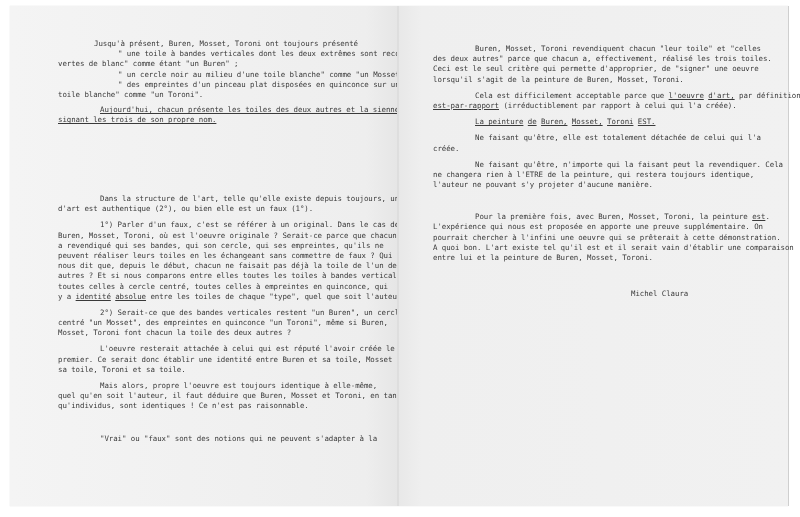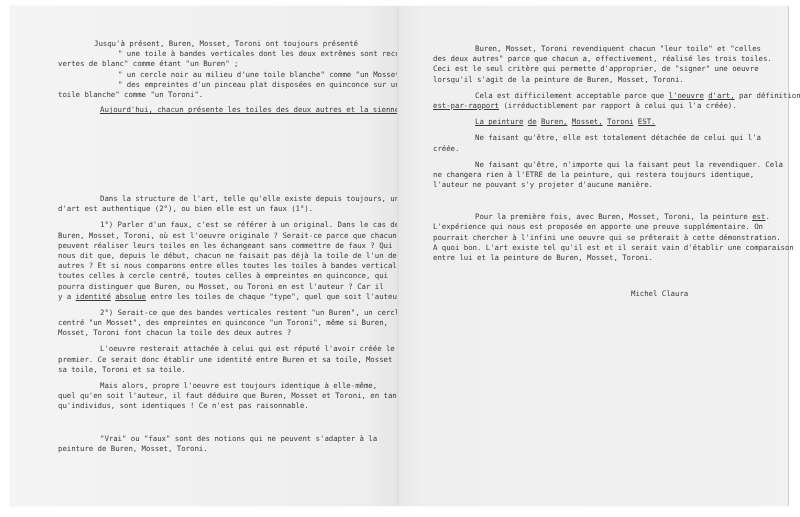--- a/index.html
+++ b/index.html
@@ -40,49 +40,49 @@
   <div class="page left">
     <div class="text" style="left:48px; top:33px;">
       <span class="line" style="padding-left:36px">Jusqu'à présent, Buren, Mosset, Toroni ont toujours présenté</span>
       <span class="line ind2">" une toile à bandes verticales dont les deux extrêmes sont  recou-</span>
       <span class="line">vertes de blanc" comme étant "un Buren" ;</span>
       <span class="line ind2">" un cercle noir au milieu d'une toile blanche" comme "un Mosset" ;</span>
       <span class="line ind2">" des empreintes d'un  pinceau plat disposées en quinconce sur une</span>
       <span class="line">toile blanche" comme "un Toroni".</span>
       <span class="line" style="height:5px"></span>
       <span class="line ind"><u>Aujourd'hui, chacun présente les toiles des deux autres et la sienne,</u></span>
+      <span class="line"><u>signant les trois de son propre nom.</u></span>
     </div>
 
     <div class="text" style="left:48px; top:188px;">
       <span class="line ind">Dans la structure de l'art, telle qu'elle existe depuis toujours, une oeuvre</span>
       <span class="line">d'art est authentique (2°), ou bien elle est un faux (1°).</span>
       <span class="line" style="height:6px"></span>
       <span class="line ind">1°) Parler d'un faux, c'est se référer à un original. Dans le cas de</span>
       <span class="line">Buren, Mosset, Toroni, où est l'oeuvre originale ? Serait-ce parce que chacun</span>
+      <span class="line">a revendiqué qui ses bandes, qui son cercle, qui ses empreintes, qu'ils ne</span>
       <span class="line">peuvent réaliser leurs toiles en les échangeant sans commettre de faux ? Qui</span>
       <span class="line">nous dit que, depuis le début, chacun ne faisait pas déjà la toile de l'un des deux</span>
       <span class="line">autres ? Et si nous comparons entre elles toutes les toiles à bandes verticales,</span>
       <span class="line">toutes celles à cercle centré, toutes celles à empreintes en quinconce, qui</span>
-      <span class="line">pourra distinguer que  Buren,  ou Mosset, ou Toroni en est l'auteur ? Car il</span>
       <span class="line"><span>y a </span><u>identité</u><span> </span><u>absolue</u><span> entre les toiles de chaque "type", quel que soit l'auteur de</span></span>
       <span class="line" style="height:6px"></span>
       <span class="line ind">2°) Serait-ce que des bandes verticales restent "un Buren", un cercle</span>
       <span class="line">centré "un Mosset", des empreintes en quinconce "un Toroni", même si Buren,</span>
       <span class="line">Mosset, Toroni font chacun la toile des deux autres ?</span>
       <span class="line" style="height:6px"></span>
       <span class="line ind">L'oeuvre resterait attachée à celui qui est réputé l'avoir créée le</span>
       <span class="line">premier. Ce serait donc établir une identité entre Buren et sa toile, Mosset et</span>
       <span class="line">sa toile, Toroni et sa toile.</span>
       <span class="line" style="height:6px"></span>
       <span class="line ind">Mais alors, propre l'oeuvre est toujours identique à elle-même,</span>
       <span class="line">quel qu'en soit l'auteur, il faut déduire que Buren, Mosset et Toroni, en tant</span>
       <span class="line">qu'individus, sont identiques !  Ce n'est pas raisonnable.</span>
       <span class="line" style="height:22px"></span>
       <span class="line ind">"Vrai" ou "faux" sont des notions qui ne peuvent s'adapter à la</span>
-      <span class="line">peinture de Buren, Mosset, Toroni.</span>
     </div>
   </div>
 
   <div class="gutter"></div>
 
   <div class="page right">
     <div class="text" style="left:34px; top:38px;">
       <span class="line ind">Buren, Mosset, Toroni revendiquent chacun "leur toile" et "celles</span>
       <span class="line">des deux autres" parce que chacun a, effectivement, réalisé les trois toiles.</span>
       <span class="line">Ceci est le seul critère qui permette d'approprier, de "signer" une oeuvre</span>

